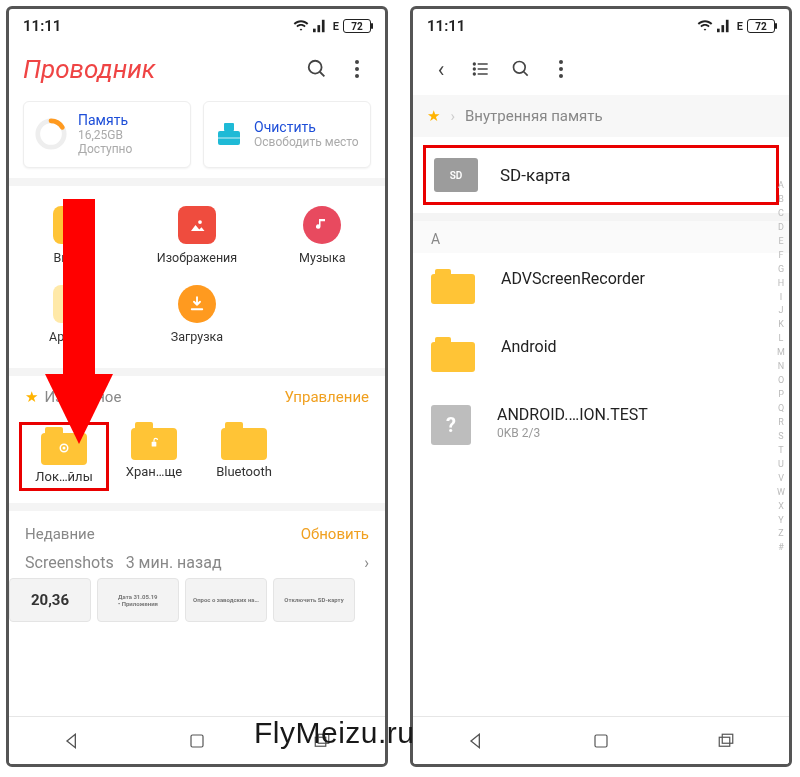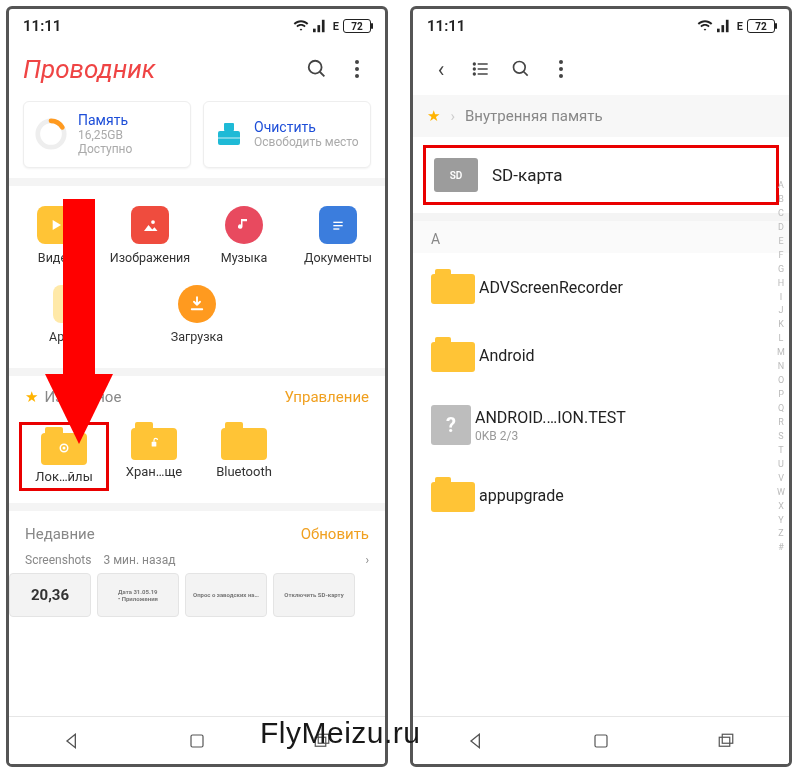--- a/index.html
+++ b/index.html
@@ -82,53 +82,53 @@
     width:90px; display:flex; flex-direction:column; align-items:center; gap:4px;
     font-size:13px; color:#333;
   }
   .folder-icon { width:46px; height:38px; position:relative;}
   .folder-tab { position:absolute; top:0; left:4px; width:18px; height:8px; background:#ffc436; border-radius:2px 2px 0 0;}
   .folder-body { position:absolute; top:6px; left:0; width:46px; height:32px; background:#ffc436; border-radius:4px;}
   .highlight-box { border:3px solid #e90000; padding:2px 2px 4px; }
   .recent-row { display:flex; padding: 14px 16px 10px; font-size:15px; border-top:8px solid #f4f4f4;}
   .recent-row .lbl { color:#888; flex:1;}
   .recent-row .upd { color:#f0a020;}
-  .screenshots-row { display:flex; align-items:center; padding: 0 16px 6px; font-size:12px; color:#888; gap:12px;}
+  .screenshots-row { display:flex; align-items:center; padding: 0 16px 6px; font-size:16px; color:#888; gap:12px;}
   .screenshots-row .chev { margin-left:auto;}
   .thumbs { display:flex; gap:6px; padding:0 0;}
   .thumb { width:82px; height:44px; background:#f3f3f3; border:1px solid #e4e4e4; border-radius:4px; display:flex; align-items:center; justify-content:center; font-size:15px; font-weight:700; color:#333;}
   .thumb-small { font-size:6px; color:#777; line-height:1.2; padding:3px;}
   .nav-bar {
     position:absolute; bottom:0; left:0; right:0; height:48px;
     display:flex; align-items:center; justify-content:space-around;
     border-top:1px solid #e6e6e6; background:#fff;
   }
   .nav-btn { width:28px; height:28px; display:flex; align-items:center; justify-content:center;}
   .arrow-annot {
     position:absolute; left:36px; top:190px; width:68px; height:260px;
     pointer-events:none;
   }
   
   .crumb-bar { height:42px; background:#f7f7f7; display:flex; align-items:center; padding:0 14px; gap:10px; font-size:15px; color:#888;}
   .crumb-bar .star { color:#ffb300;}
   .sd-row-wrap { padding:8px 10px;}
-  .sd-row { border:3px solid #e90000; display:flex; align-items:center; padding:10px 8px; gap:14px;}
+  .sd-row { border:3px solid #e90000; display:flex; align-items:center; padding:10px 8px; gap:22px;}
   .sd-icon { width:44px; height:34px; background:#9c9c9c; border-radius:3px; display:flex; align-items:center; justify-content:center; color:#fff; font-size:10px; font-weight:600;}
   .sd-label { font-size:17px; color:#222;}
   .section-letter { padding:10px 18px 6px; font-size:14px; color:#888; background:#fafafa;}
-  .file-row { display:flex; align-items:center; padding:16px 18px; gap:4px;}
+  .file-row { display:flex; align-items:flex-start; padding:16px 18px; gap:26px;}
   .file-row .name { font-size:16px; color:#222;}
   .file-row .sub { font-size:12px; color:#999; margin-top:2px;}
   .file-folder-ico { width:44px; height:36px; position:relative;}
   .ff-tab { position:absolute; top:0; left:4px; width:16px; height:7px; background:#ffc436; border-radius:2px 2px 0 0;}
   .ff-body { position:absolute; top:5px; left:0; width:44px; height:30px; background:#ffc436; border-radius:3px;}
   .file-q-ico { width:40px; height:40px; background:#bdbdbd; border-radius:3px; display:flex; align-items:center; justify-content:center; color:#fff; font-size:20px; font-weight:700;}
   .alpha-index { position:absolute; right:4px; top:170px; display:flex; flex-direction:column; font-size:9px; color:#bbb; line-height:1.55; text-align:center;}
   .watermark {
-    position:absolute; left:260px; top:716px; font-size:30px; color:#181818;
+    position:absolute; left:254px; top:716px; font-size:30px; color:#181818;
     font-family: Arial, sans-serif; letter-spacing:0.5px;
     z-index:50;
   }
   .divider { height:8px; background:#f4f4f4;}
 </style>
 </head>
 <body>
 
 <div class="phone phone-left">
   <div class="status-bar">
@@ -207,30 +207,20 @@
           </div>
         <span>Изображения</span>
       </div>
       <div class="grid-item">
         <div class="grid-icon" style="background:#e84a5f; border-radius:50%;">
             <svg width="18" height="18" viewBox="0 0 24 24" fill="#fff">
               <path d="M10 4v10a3 3 0 1 1-2-2.8V4h8v3h-6z"></path>
             </svg>
           </div>
         <span>Музыка</span>
-      </div>
-      <div class="grid-item">
-        <div class="grid-icon" style="background:#3b7ddd;">
-            <svg width="16" height="18" viewBox="0 0 24 24" fill="#fff">
-              <rect x="5" y="7" width="14" height="2"></rect>
-              <rect x="5" y="12" width="14" height="2"></rect>
-              <rect x="5" y="17" width="9" height="2"></rect>
-            </svg>
-          </div>
-        <span>Документы</span>
       </div>
     </div>
     <div class="grid-row">
       <div class="grid-item">
         <div class="grid-icon" style="background:#ffe9a8;">
             <svg width="20" height="20" viewBox="0 0 24 24" fill="#e8a22a">
               <rect x="4" y="6" width="16" height="14" rx="2"></rect>
               <rect x="10" y="6" width="4" height="14" fill="#c8841a"></rect>
             </svg>
           </div>
@@ -401,29 +391,20 @@
     <div>
         <div class="name">Android</div>
       </div>
   </div>
   <div class="file-row">
     <div class="file-q-ico">?</div>
     <div>
       <div class="name">ANDROID.…ION.TEST</div>
       <div class="sub">0KB  2/3</div>
     </div>
-  </div>
-  <div class="file-row">
-    <div class="file-folder-ico">
-        <div class="ff-tab"></div>
-        <div class="ff-body"></div>
-      </div>
-    <div>
-        <div class="name">appupgrade</div>
-      </div>
   </div>
 
   <div class="alpha-index" id="alpha-index">
       <span>A</span>
       <span>B</span>
       <span>C</span>
       <span>D</span>
       <span>E</span>
       <span>F</span>
       <span>G</span>

